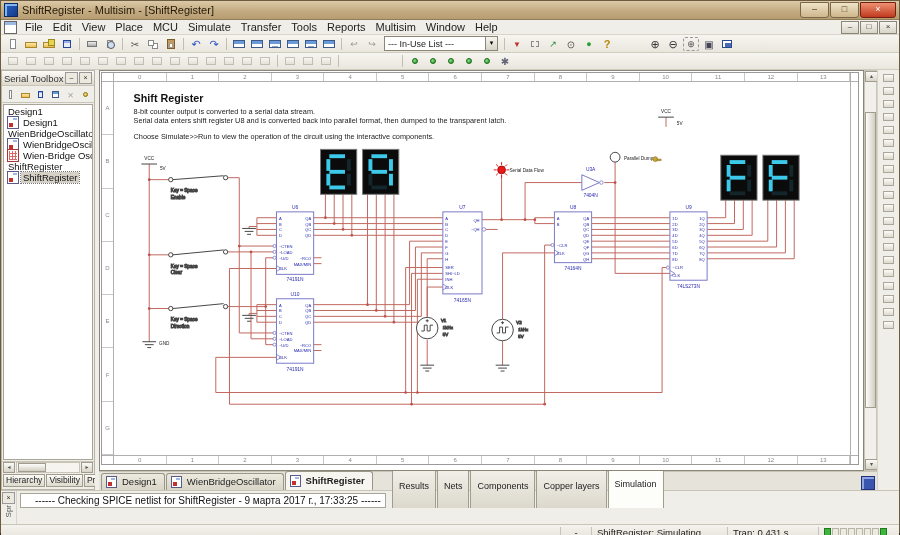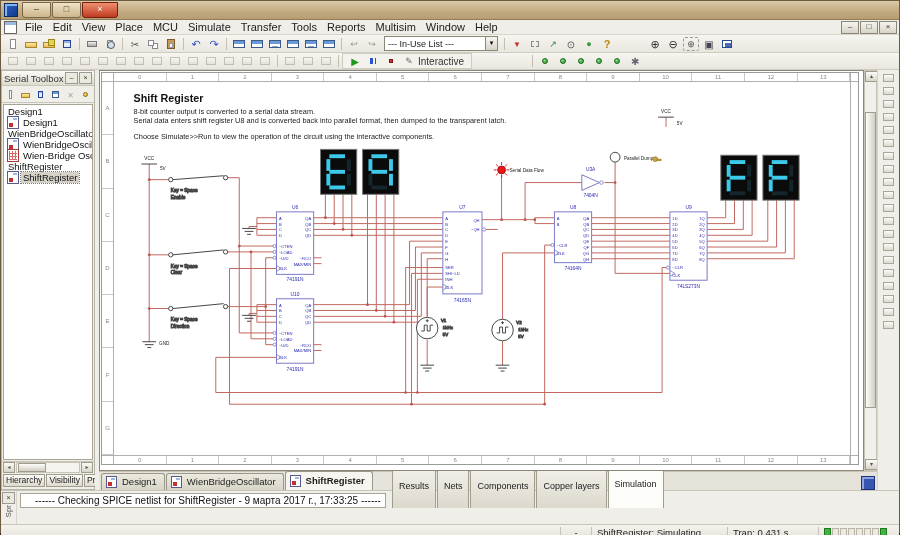--- a/index.html
+++ b/index.html
@@ -184,20 +184,21 @@
   .prog i{width:5px;height:8px;background:#eceade;border:1px solid #b8b4a8;}
   .prog i.on{background:#3db53d;border-color:#1e7a1e;}
 </style>
 </head>
 <body>
 
 <div class="win" data-name="multisim-window">
 
   <div class="titlebar" data-name="title-bar">
     <span class="app-icon" data-name="app-icon"></span>
+    <span class="title-text" data-name="window-title">ShiftRegister - Multisim - [ShiftRegister]</span>
     <span class="winbtns">
       <span class="wbtn" data-name="minimize-button">–</span>
       <span class="wbtn" data-name="maximize-button">□</span>
       <span class="wbtn close" data-name="close-button">×</span>
     </span>
   </div>
 
   <div class="menubar" data-name="menu-bar">
     <span class="mdi-doc" data-name="document-icon"></span>
     <nav class="menus" data-name="main-menu">
@@ -298,27 +299,20 @@
         <span class="tbi" data-name="place-electromechanical-icon"></span>
         <span class="tbi" data-name="place-connector-icon"></span>
       </span>
       <i class="sep" data-name="separator"></i>
     <span class="tbgroup palette">
         <span class="tbi" data-name="place-mcu-icon"></span>
         <span class="tbi" data-name="place-hierarchical-block-icon"></span>
         <span class="tbi" data-name="place-bus-icon"></span>
       </span>
       <i class="sep" data-name="separator"></i>
-    <span class="simgrp" data-name="simulation-controls">
-      <span class="tbi" data-name="run-button"></span>
-      <span class="tbi" data-name="pause-button"></span>
-      <span class="tbi" data-name="stop-button"></span>
-      <span class="tbi" data-name="interactive-pen-icon"></span>
-      <span class="inter-label" data-name="interactive-label">Interactive</span>
-    </span>
     <i class="sep" data-name="separator" style="margin-left:60px;"></i>
     <span class="tbgroup">
         <span class="tbi" data-name="probe-icon"></span>
         <span class="tbi" data-name="probe-voltage-icon"></span>
         <span class="tbi" data-name="probe-current-icon"></span>
         <span class="tbi" data-name="probe-power-icon"></span>
         <span class="tbi" data-name="probe-digital-icon"></span>
         <span class="tbi" data-name="probe-settings-gear-icon"></span>
       </span>
   </div>

